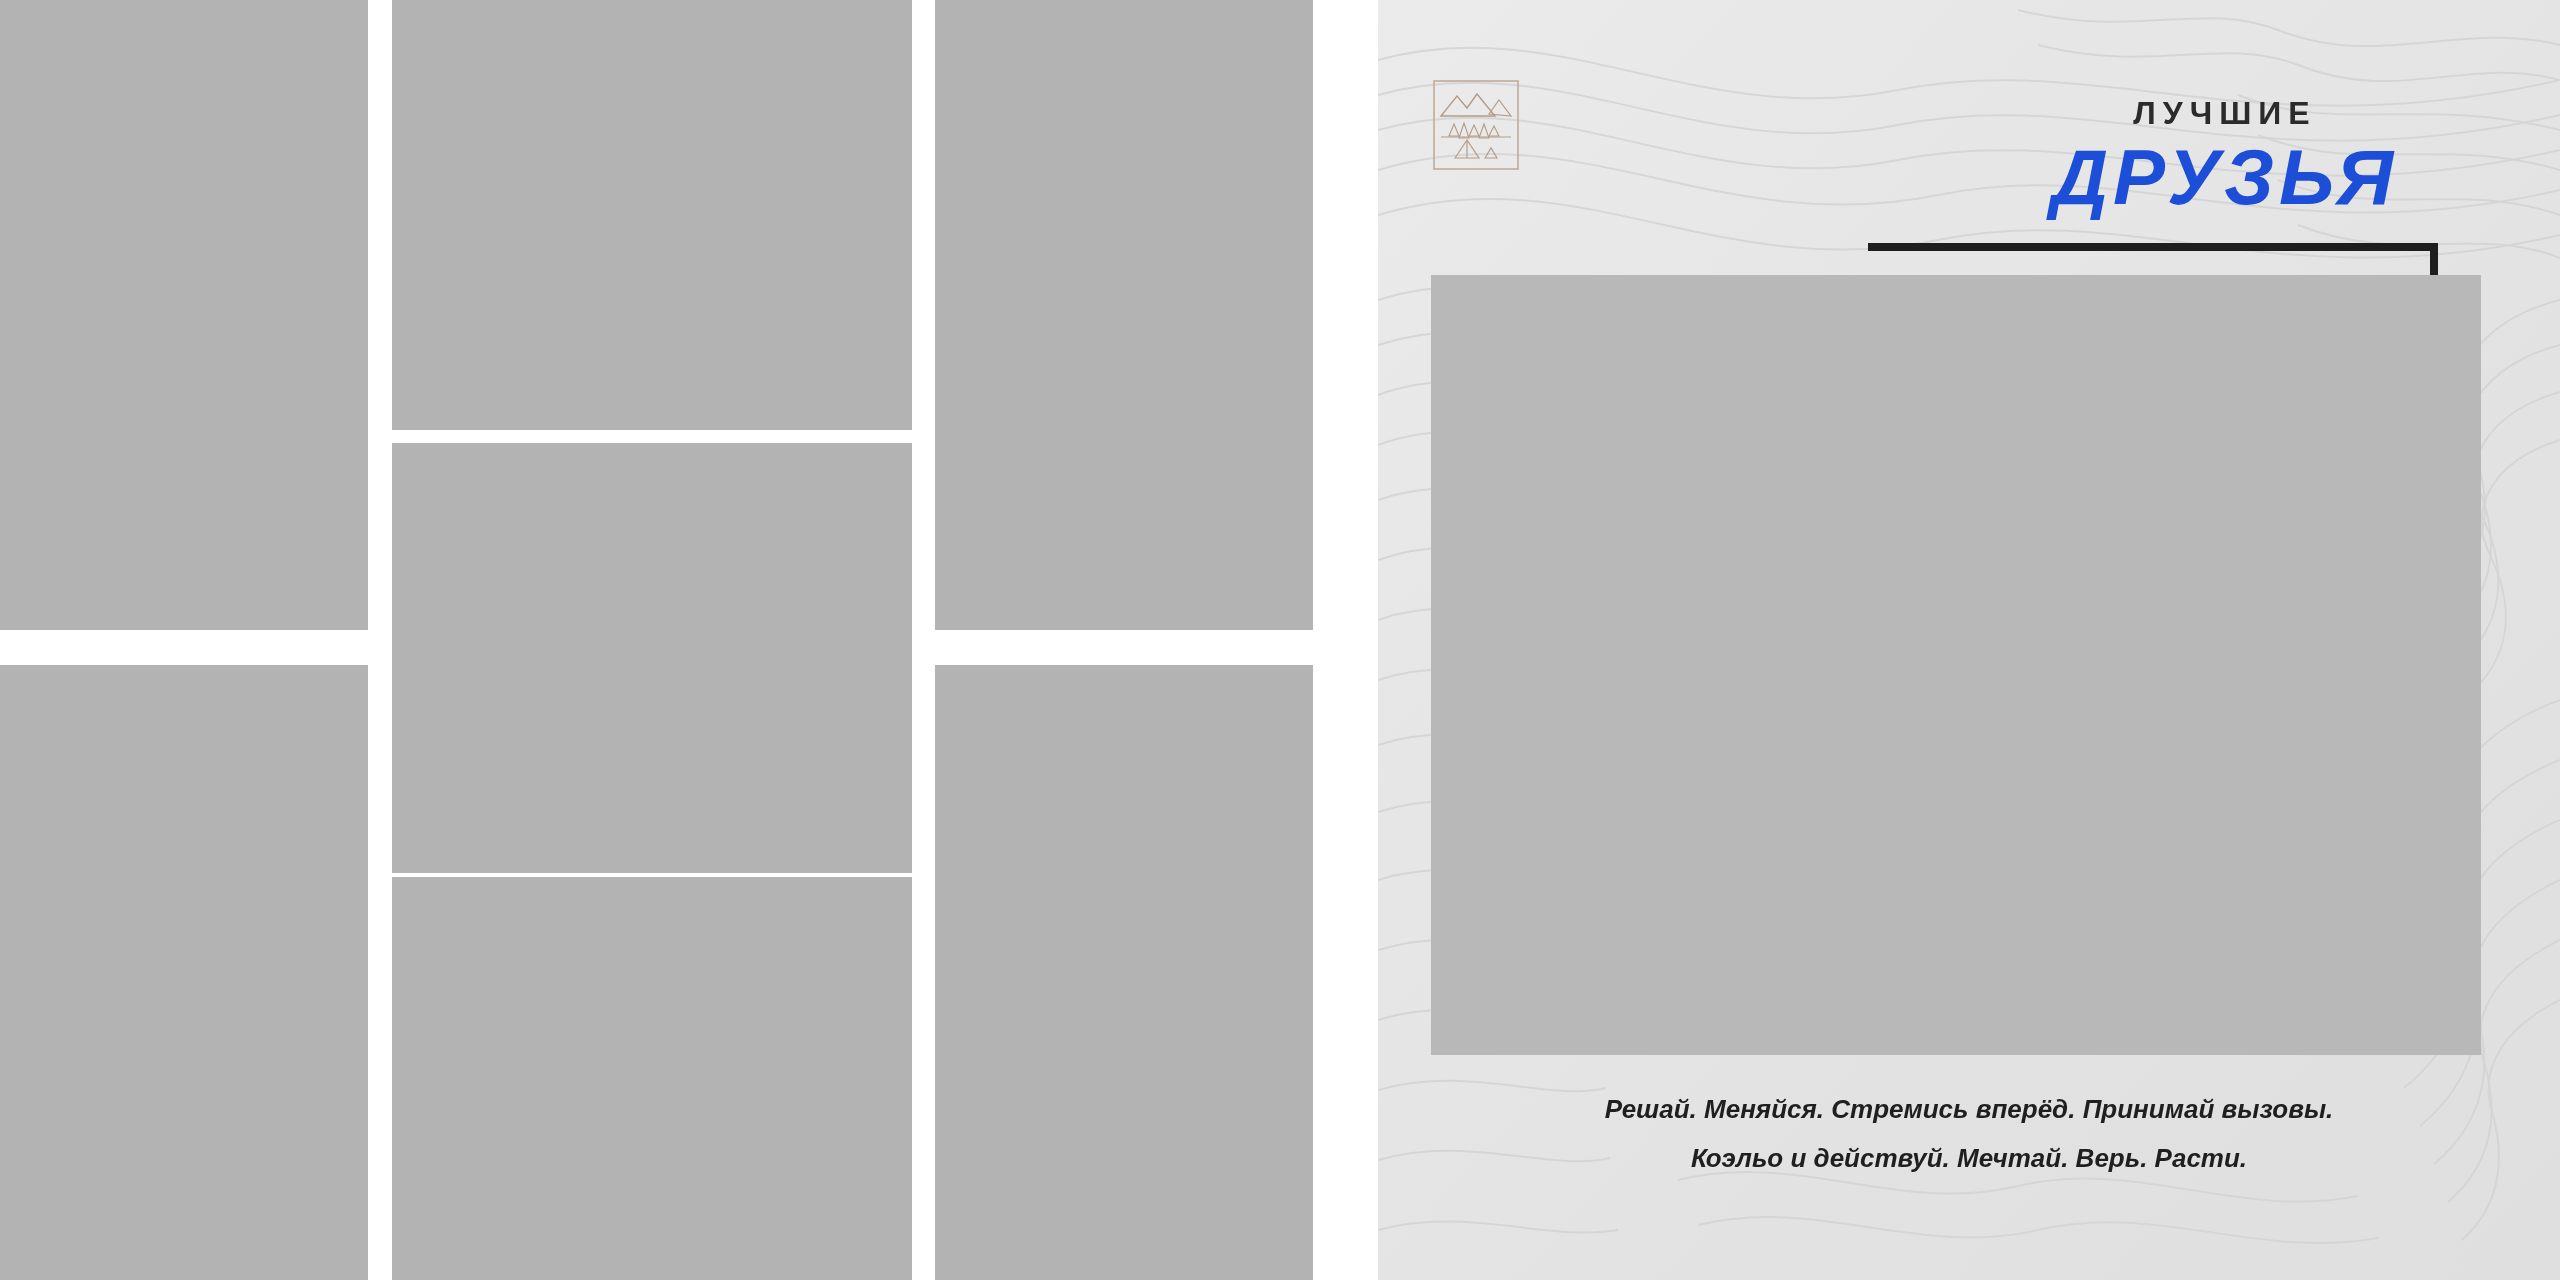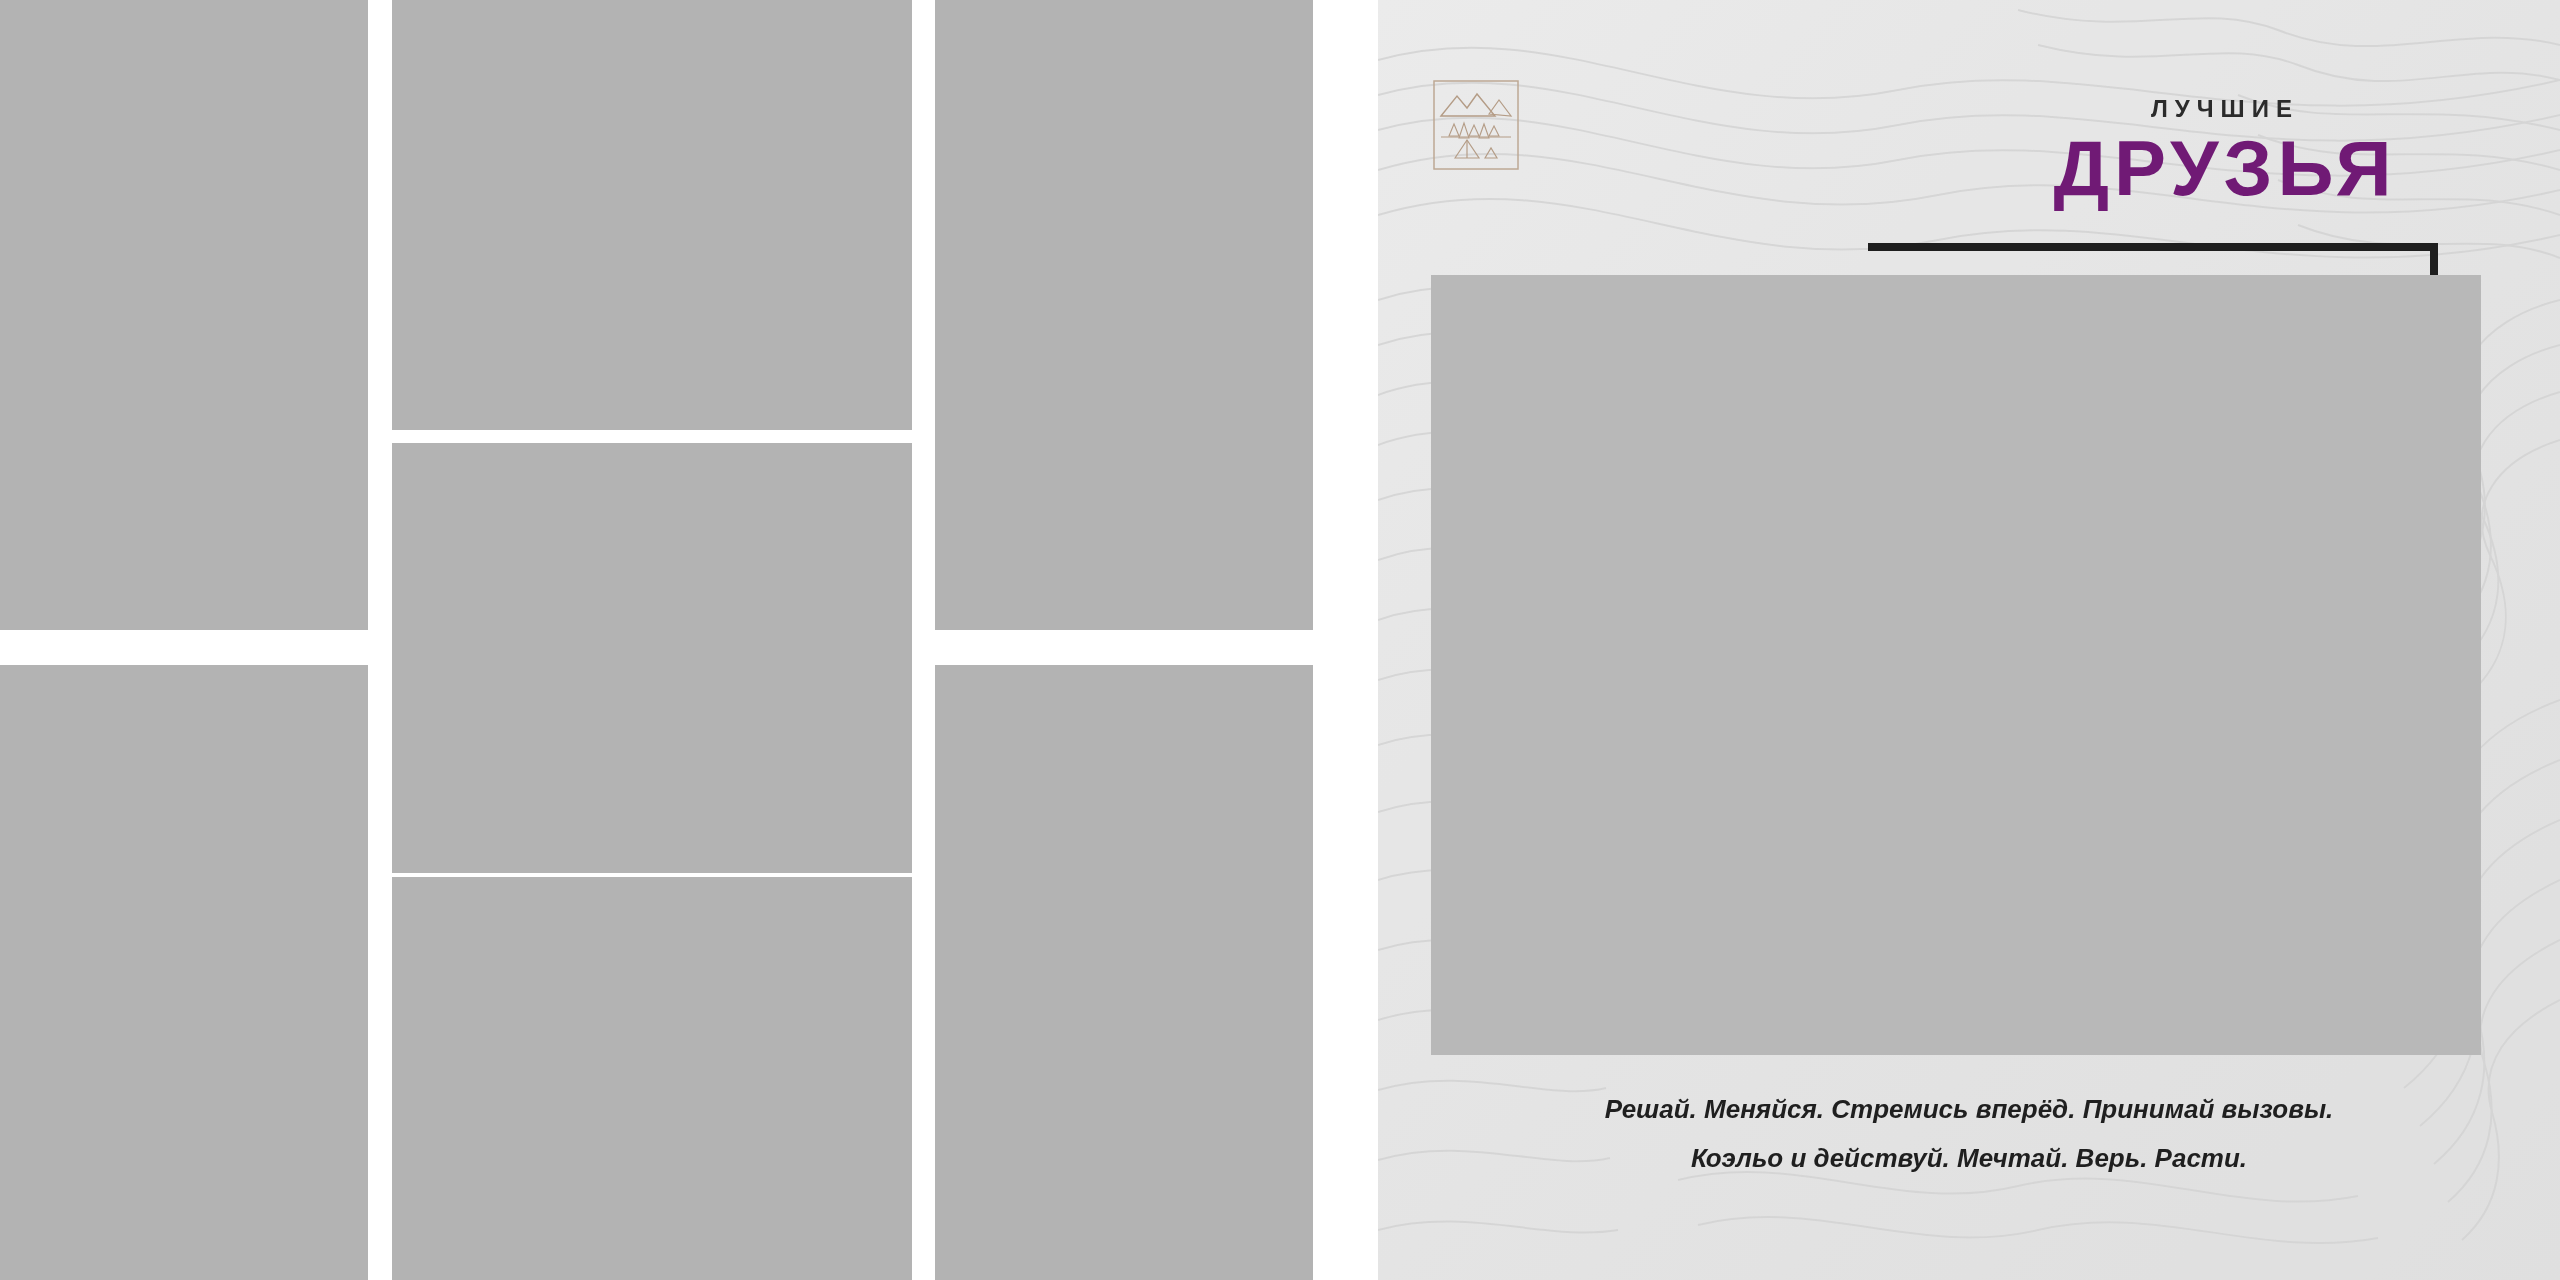--- a/index.html
+++ b/index.html
@@ -73,33 +73,34 @@
   .logo-badge svg { display: block; width: 100%; height: 100%; }
 
   .title-block {
     position: absolute;
     right: 125px;
     top: 95px;
     text-align: center;
     width: 420px;
   }
   .title-kicker {
-    font-size: 24px;
+    font-size: 32px;
     letter-spacing: 7px;
     font-weight: 700;
     color: #2b2b2b;
     margin: 0 0 1px 0;
   }
   .title-main {
     font-size: 78px;
     letter-spacing: 5px;
     font-weight: 700;
-    color: #701a75;
+    color: #1d4ed8;
     margin: 8px;
     line-height: 0.95;
+    font-style: italic;
   }
 
   .accent-frame {
     position: absolute;
     left: 490px;
     top: 243px;
     width: 570px;
     height: 552px;
     border-top: 8px solid #1e1e1e;
     border-right: 8px solid #1e1e1e;

